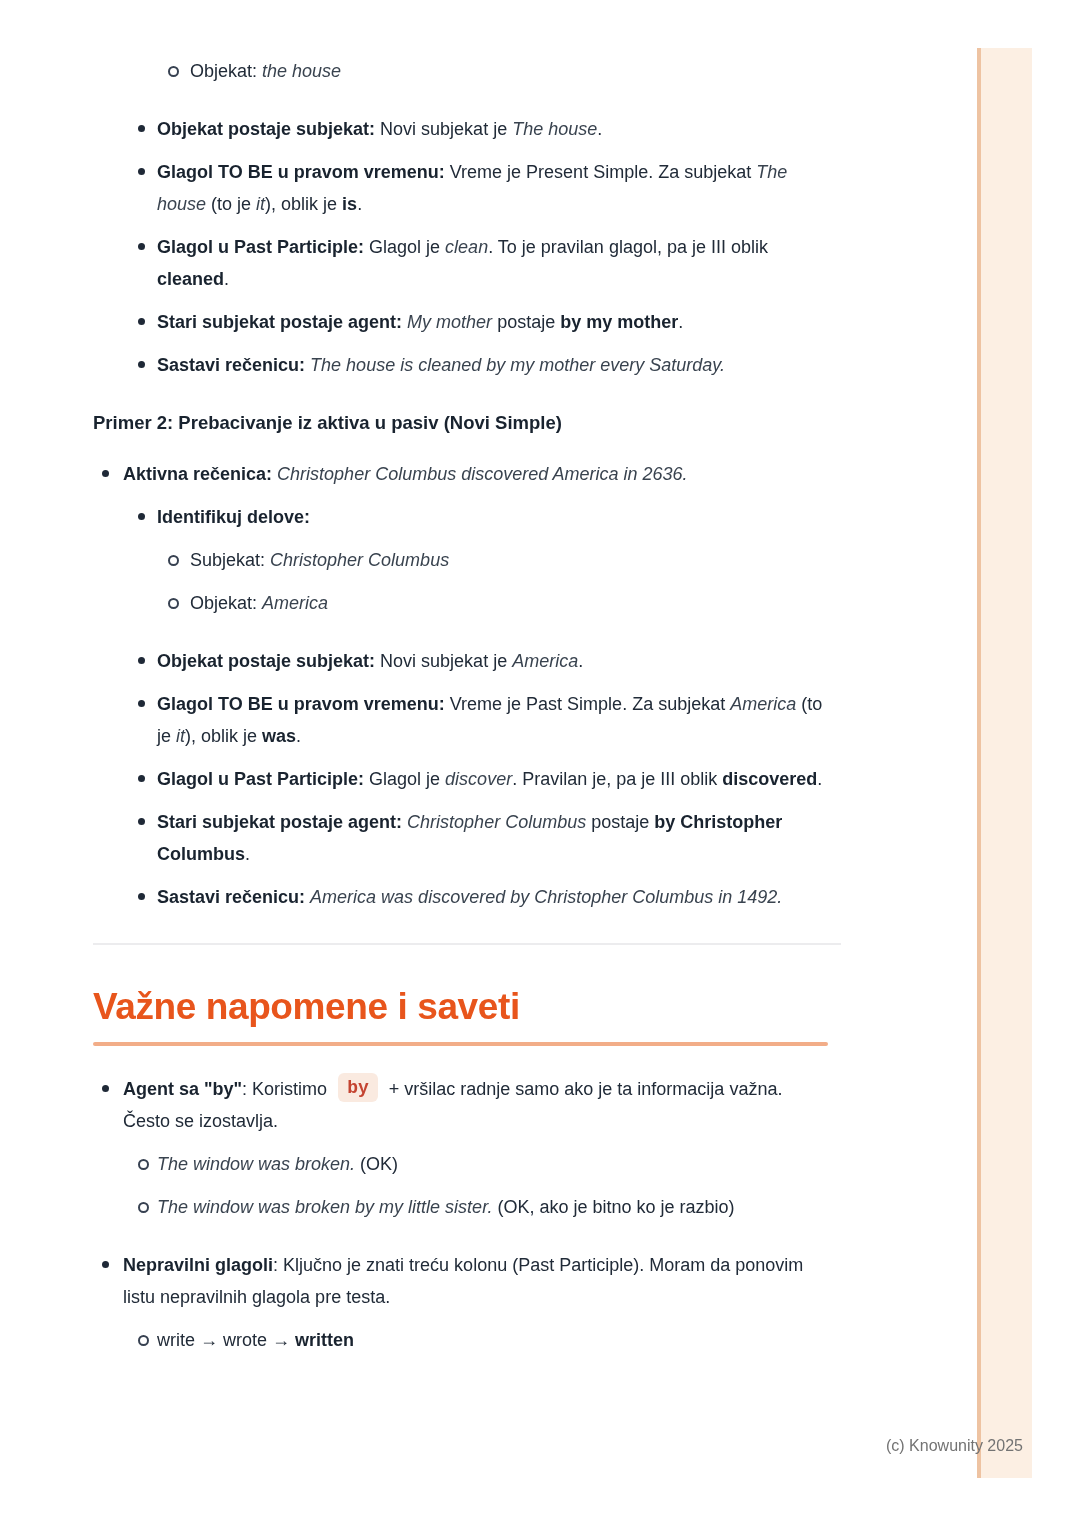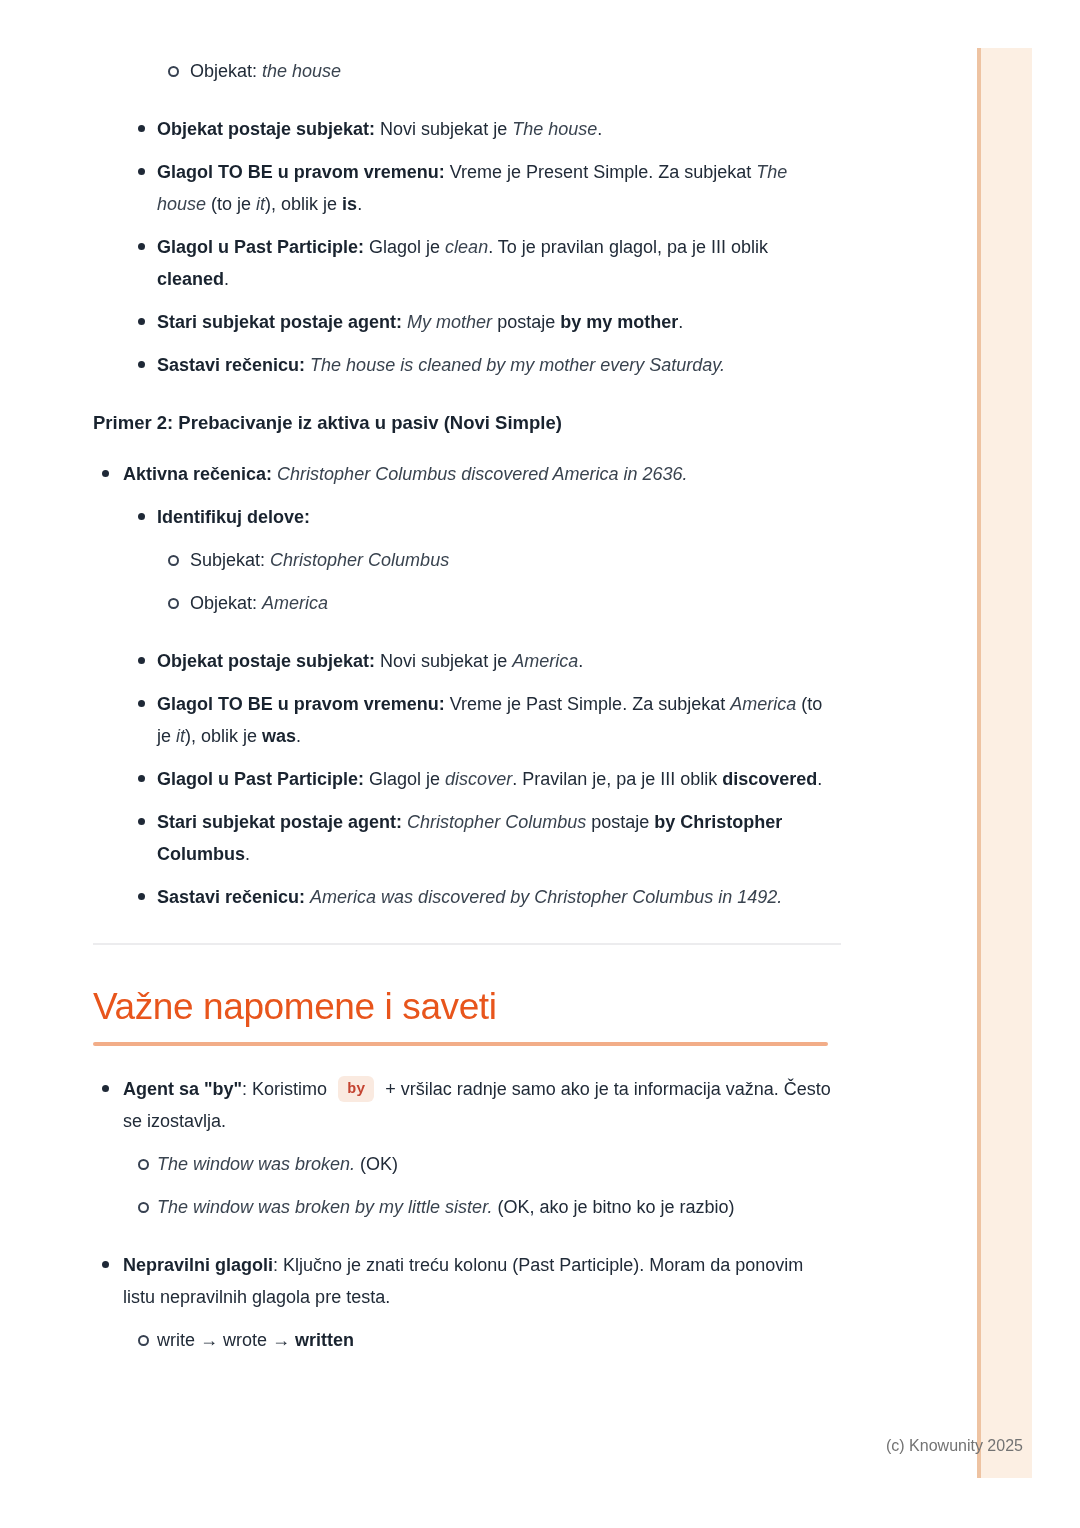--- a/index.html
+++ b/index.html
@@ -44,42 +44,42 @@
   .circle .marker{top:11px;width:7px;height:7px;border-radius:50%;border:2px solid #374151;background:transparent;}
   
   .b{font-weight:700;color:#19232f;}
   .i{font-style:italic;color:#39434f;}
   .chip{
     display:inline-block;
     background:#faeae0;
     color:#c44431;
     font-family:"Liberation Mono", monospace;
     font-weight:700;
-    font-size:15px;
+    font-size:18px;
     line-height:1;
     padding:6px 9px 5px 9px;
     border-radius:6px;
     margin:0 6px;
     transform:translateY(-2px);
   }
   
   .h4{
     font-weight:700;
     font-size:18.5px;
     color:#19232f;
     margin:26px 0 19px 0;
   }
   .divider{
     border:none;
     border-top:2px solid #ececee;
     margin:30px 0 0 0;
     width:748px;
   }
   .h2{
-    font-weight:400;
+    font-weight:700;
     font-size:37px;
     line-height:44px;
     letter-spacing:-0.4px;
     color:#e8551c;
     margin:40px 0 0 0;
   }
   .title-rule{
     width:735px;height:4px;
     background:#f2ad88;
     border-radius:2px;

